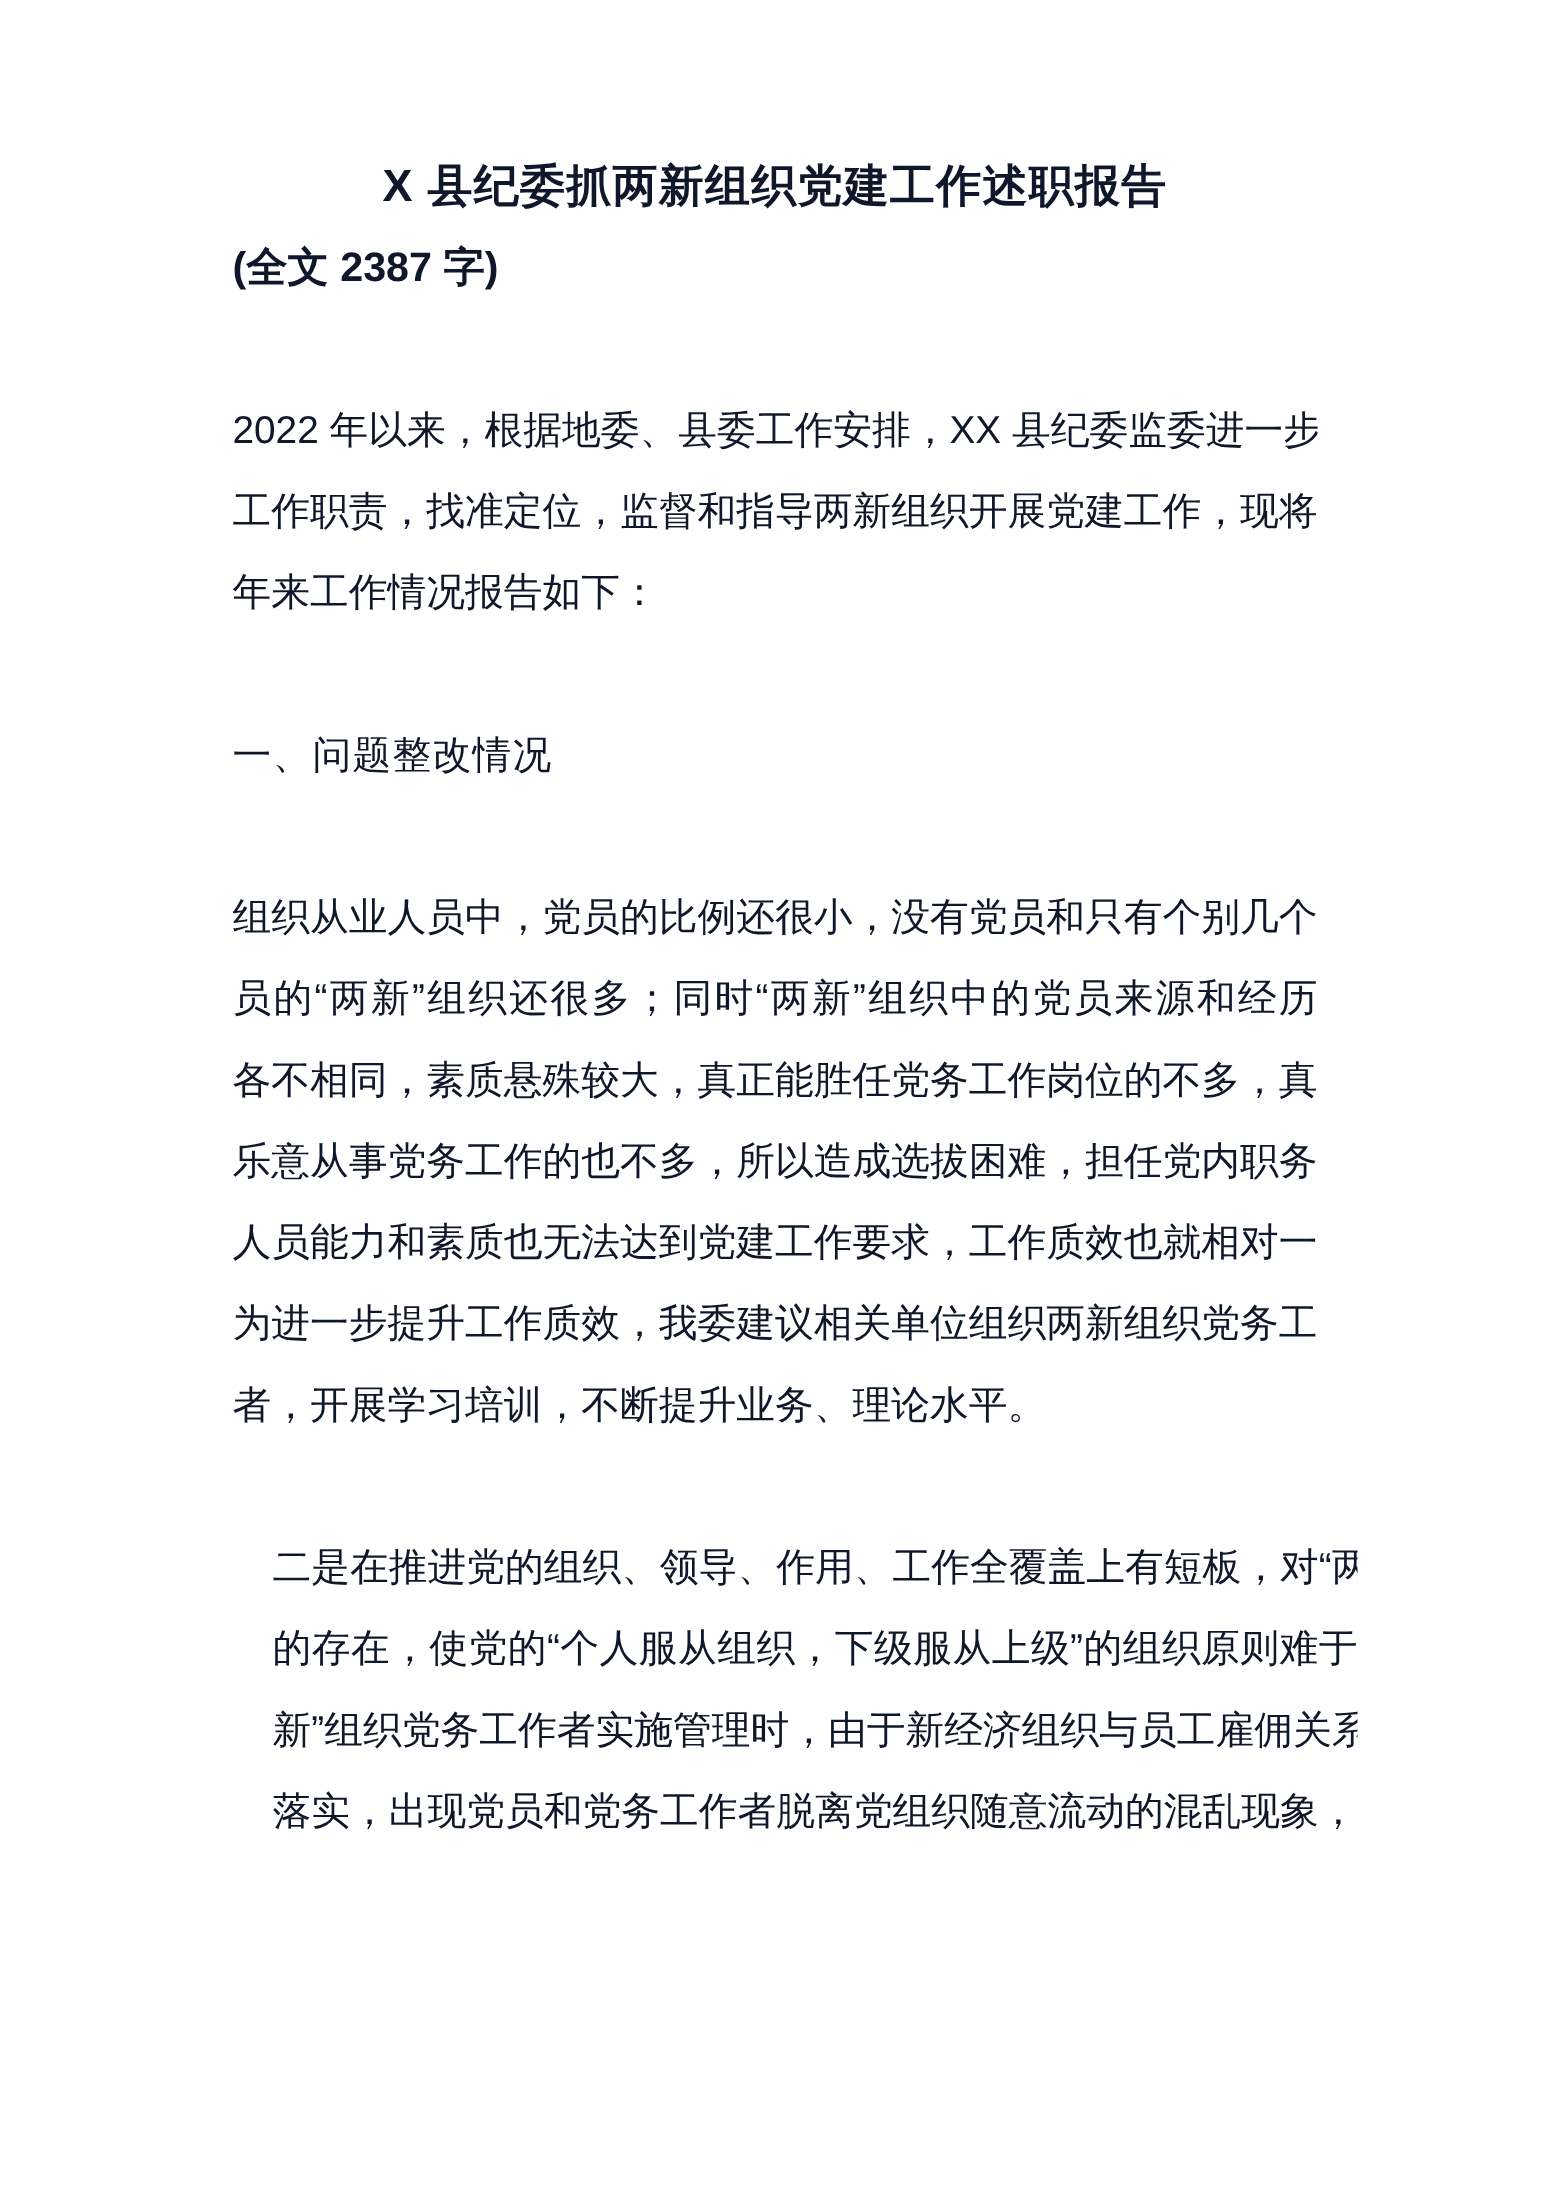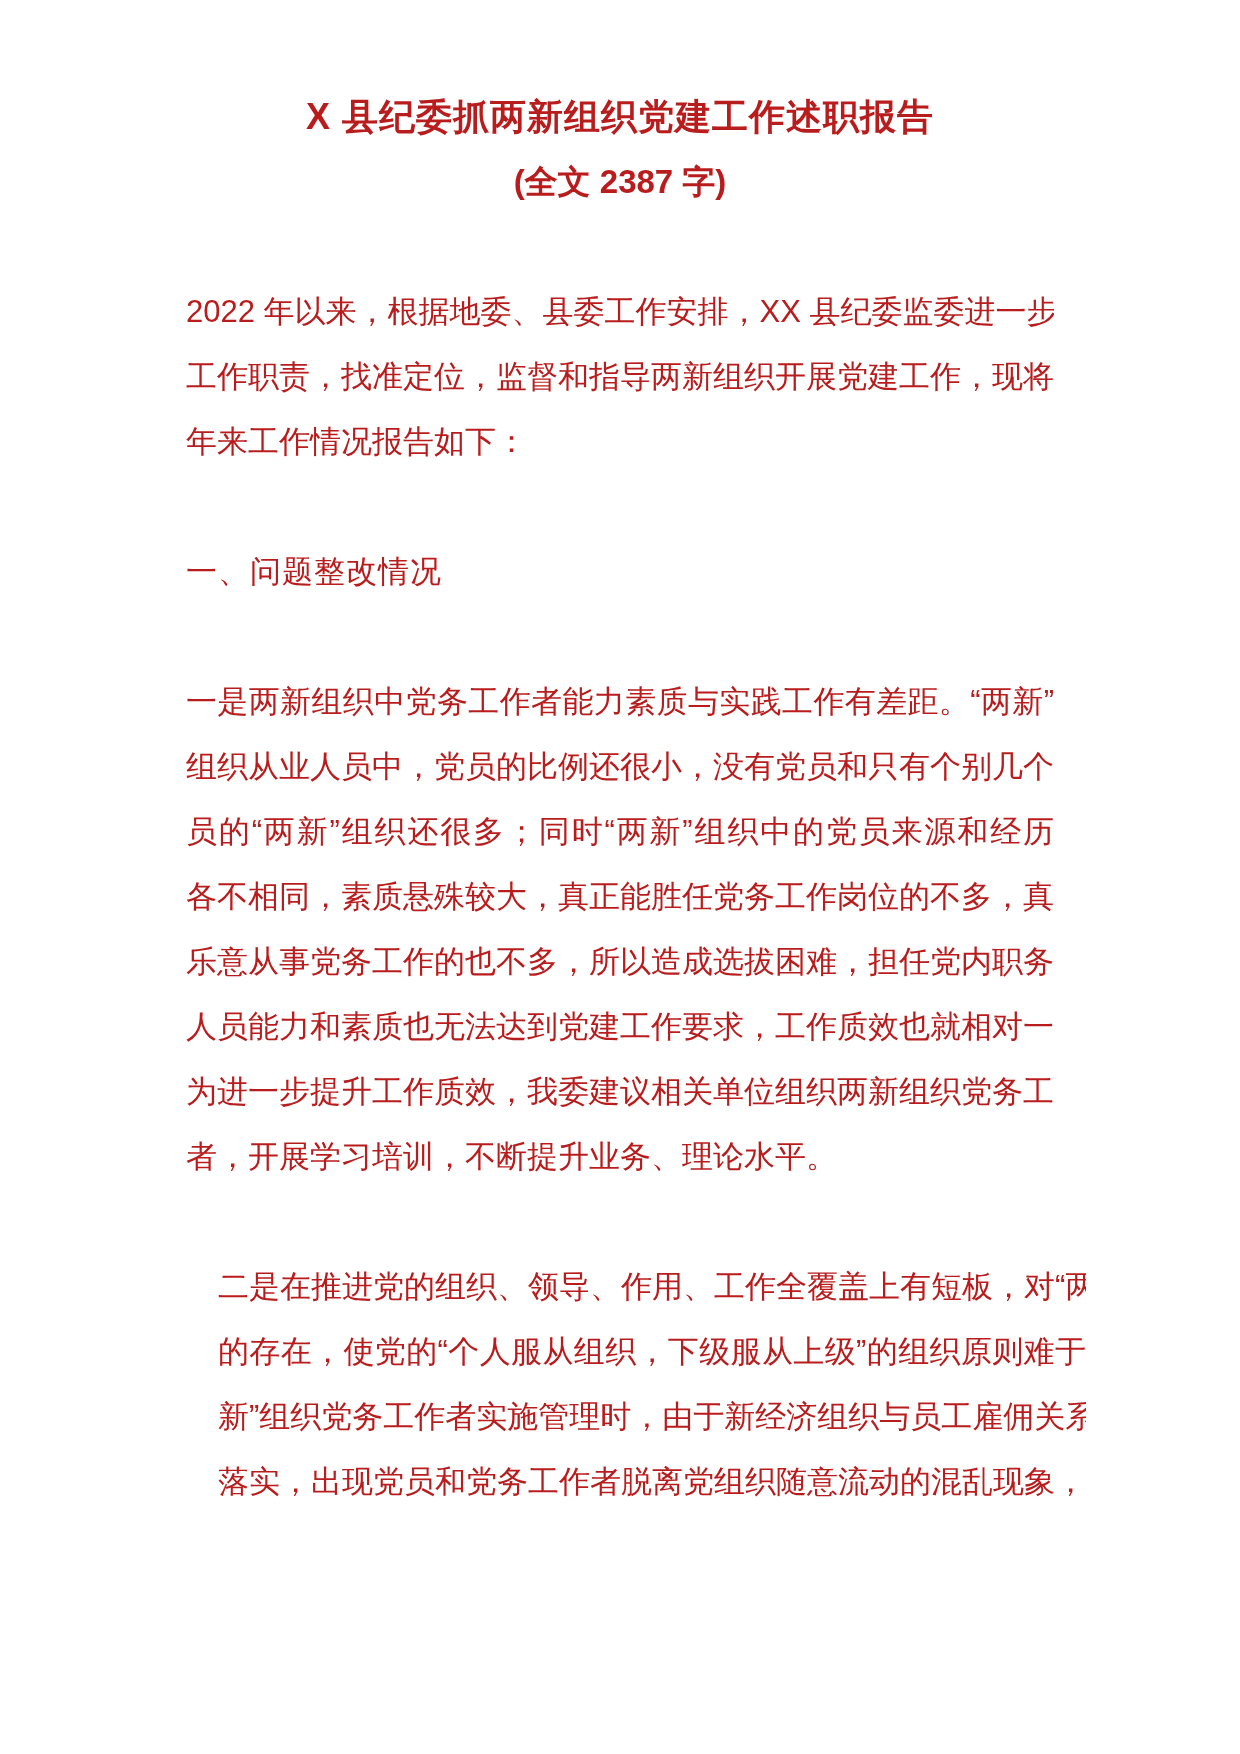--- a/index.html
+++ b/index.html
@@ -2,38 +2,38 @@
 <html><head>
 <meta charset="utf-8">
 <style>
   * { margin: 0; padding: 0; box-sizing: border-box; }
   html, body { background: #ffffff; }
   .page {
     position: relative;
     width: 1240px;
     height: 1754px;
     background: #ffffff;
-    color: #b91c1c;
+    color: #0f172a;
     font-family: "Liberation Sans", "DejaVu Sans", sans-serif;
-    padding: 84px 186px 0 186px;
+    padding: 116px 186px 0 186px;
     overflow: hidden;
   }
   .title-block { margin-bottom: 65px; }
   .doc-title {
     font-size: 36px;
     font-weight: 700;
     line-height: 65px;
     text-align: center;
     letter-spacing: 1px;
   }
   .doc-subtitle {
     font-size: 33px;
     font-weight: 700;
     line-height: 65px;
-    text-align: center;
+    text-align: left;
   }
   .block { margin-bottom: 65px; }
   .block:last-child { margin-bottom: 0; margin-left: 32px; }
   .line {
     font-size: 31px;
     line-height: 65px;
     white-space: nowrap;
     text-align: justify;
     text-align-last: justify;
     width: 868px;
@@ -60,21 +60,20 @@
   <div>
       <div class="block paragraph">
         <div class="line">2022 年以来，根据地委、县委工作安排，XX 县纪委监委进一步理清</div>
         <div class="line">工作职责，找准定位，监督和指导两新组织开展党建工作，现将一</div>
         <div class="line last">年来工作情况报告如下：</div>
       </div>
       <div class="block heading">
         <div class="line last">一、问题整改情况</div>
       </div>
       <div class="block paragraph">
-        <div class="line">一是两新组织中党务工作者能力素质与实践工作有差距。“两新”</div>
         <div class="line">组织从业人员中，党员的比例还很小，没有党员和只有个别几个党</div>
         <div class="line">员的“两新”组织还很多；同时“两新”组织中的党员来源和经历</div>
         <div class="line">各不相同，素质悬殊较大，真正能胜任党务工作岗位的不多，真正</div>
         <div class="line">乐意从事党务工作的也不多，所以造成选拔困难，担任党内职务的</div>
         <div class="line">人员能力和素质也无法达到党建工作要求，工作质效也就相对一般。</div>
         <div class="line">为进一步提升工作质效，我委建议相关单位组织两新组织党务工作</div>
         <div class="line last">者，开展学习培训，不断提升业务、理论水平。</div>
       </div>
       <div class="block paragraph">
         <div class="line">二是在推进党的组织、领导、作用、工作全覆盖上有短板，对“两</div>

